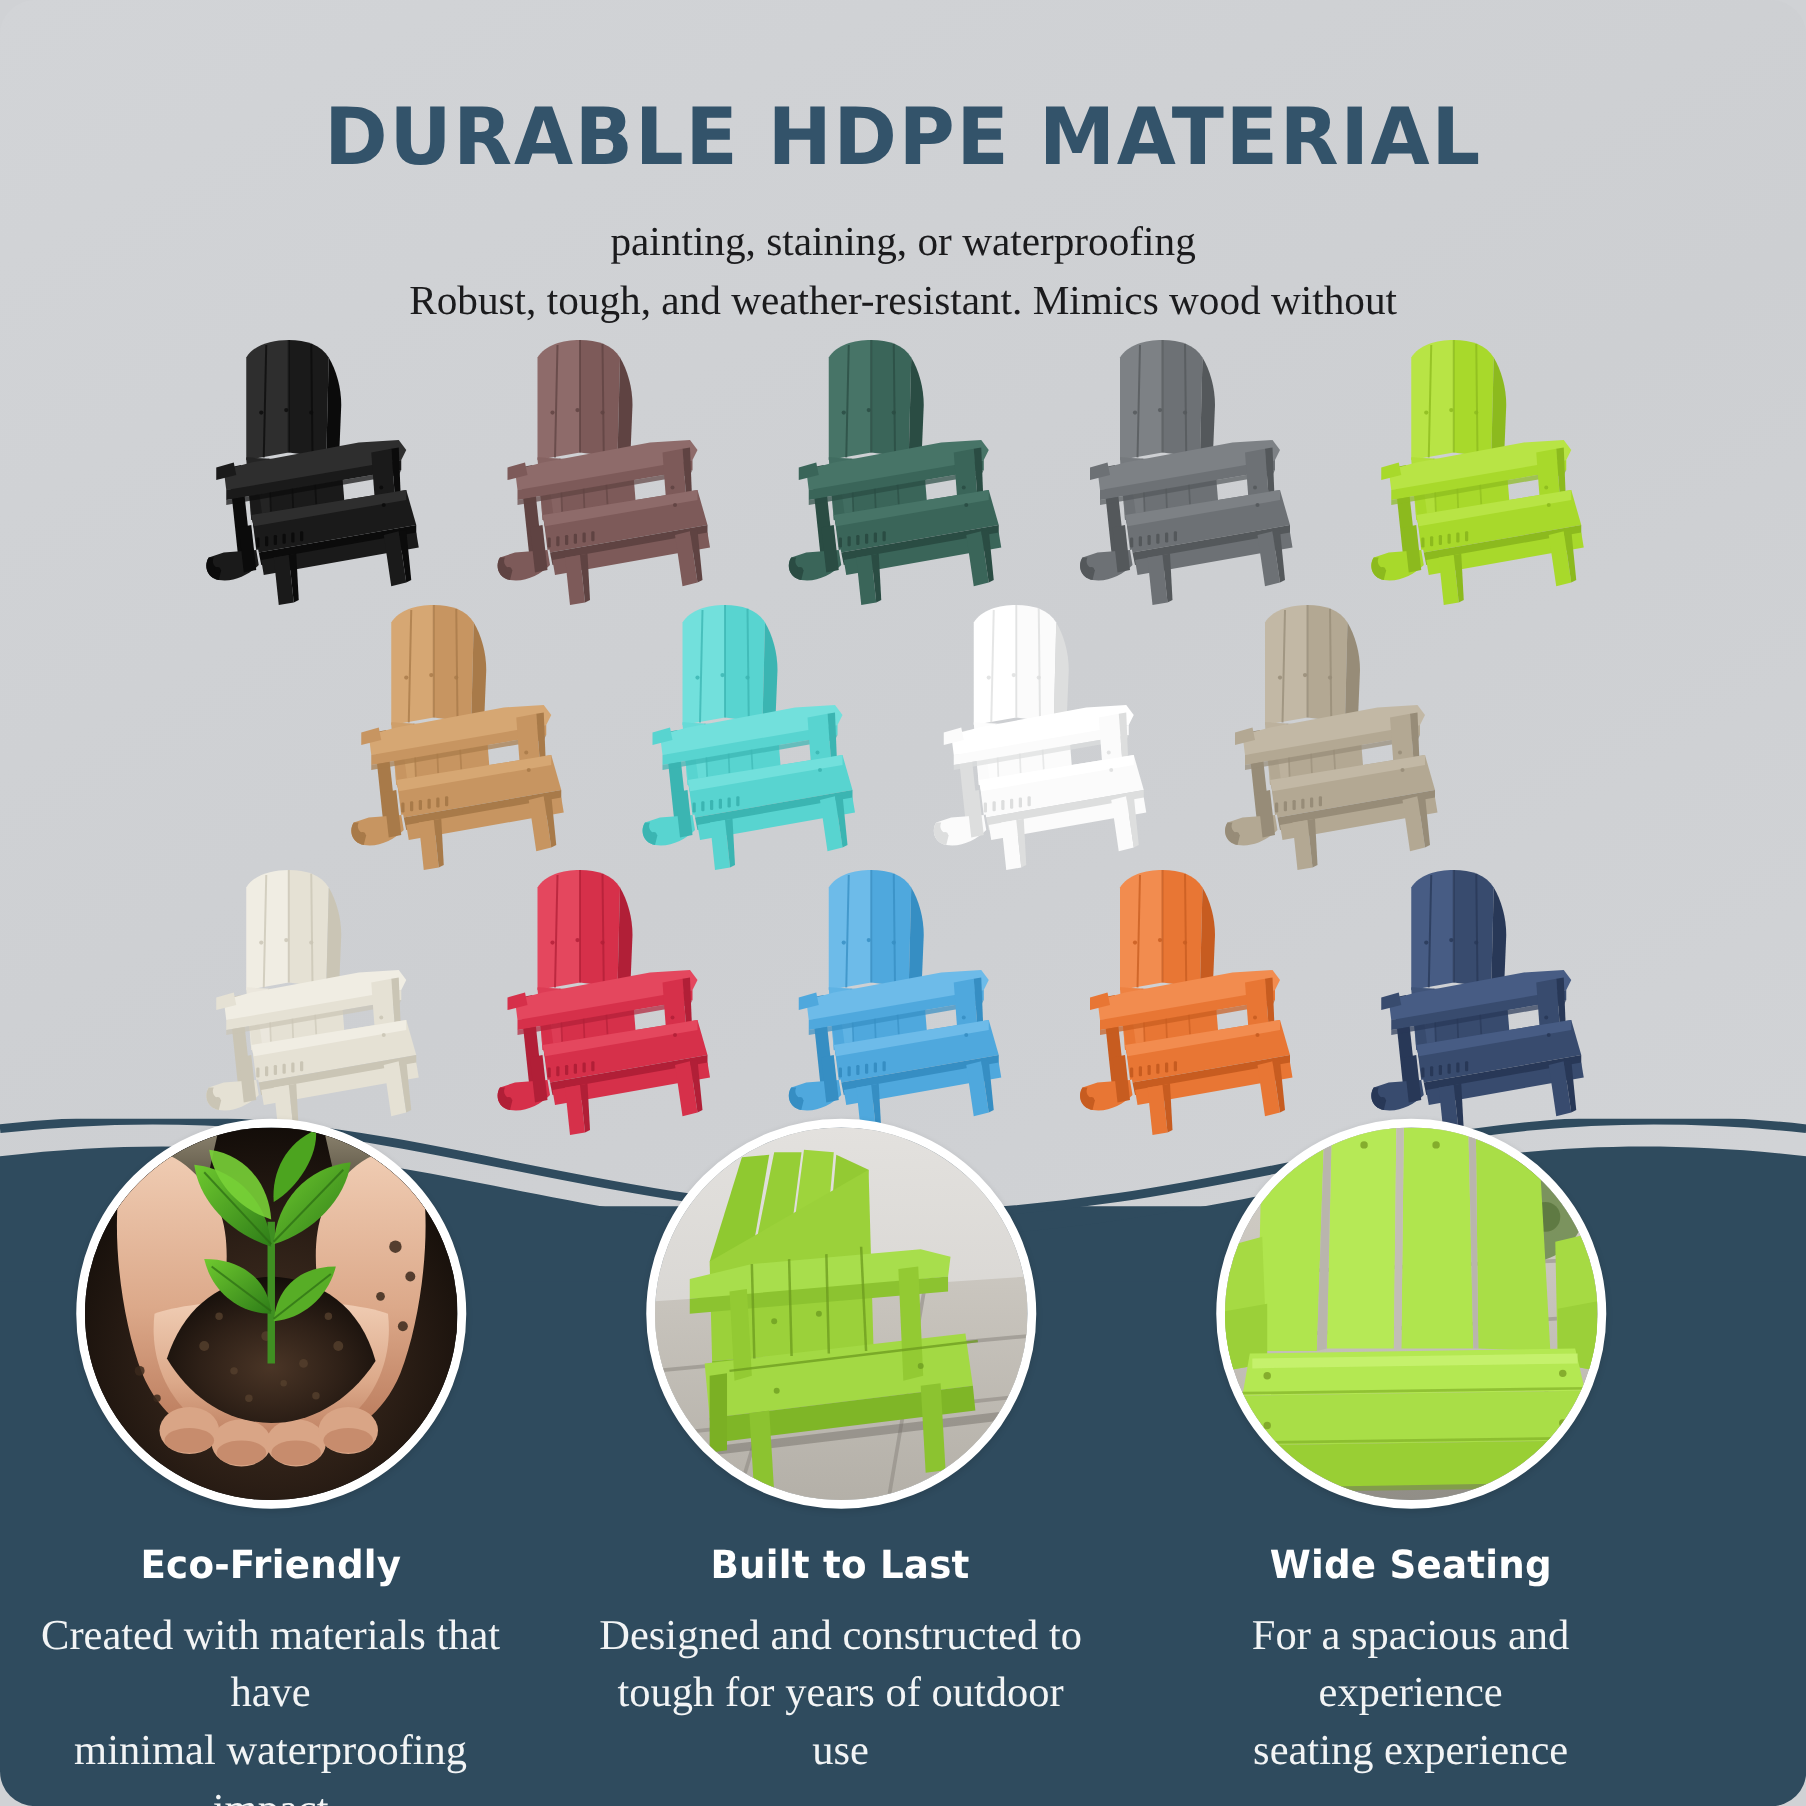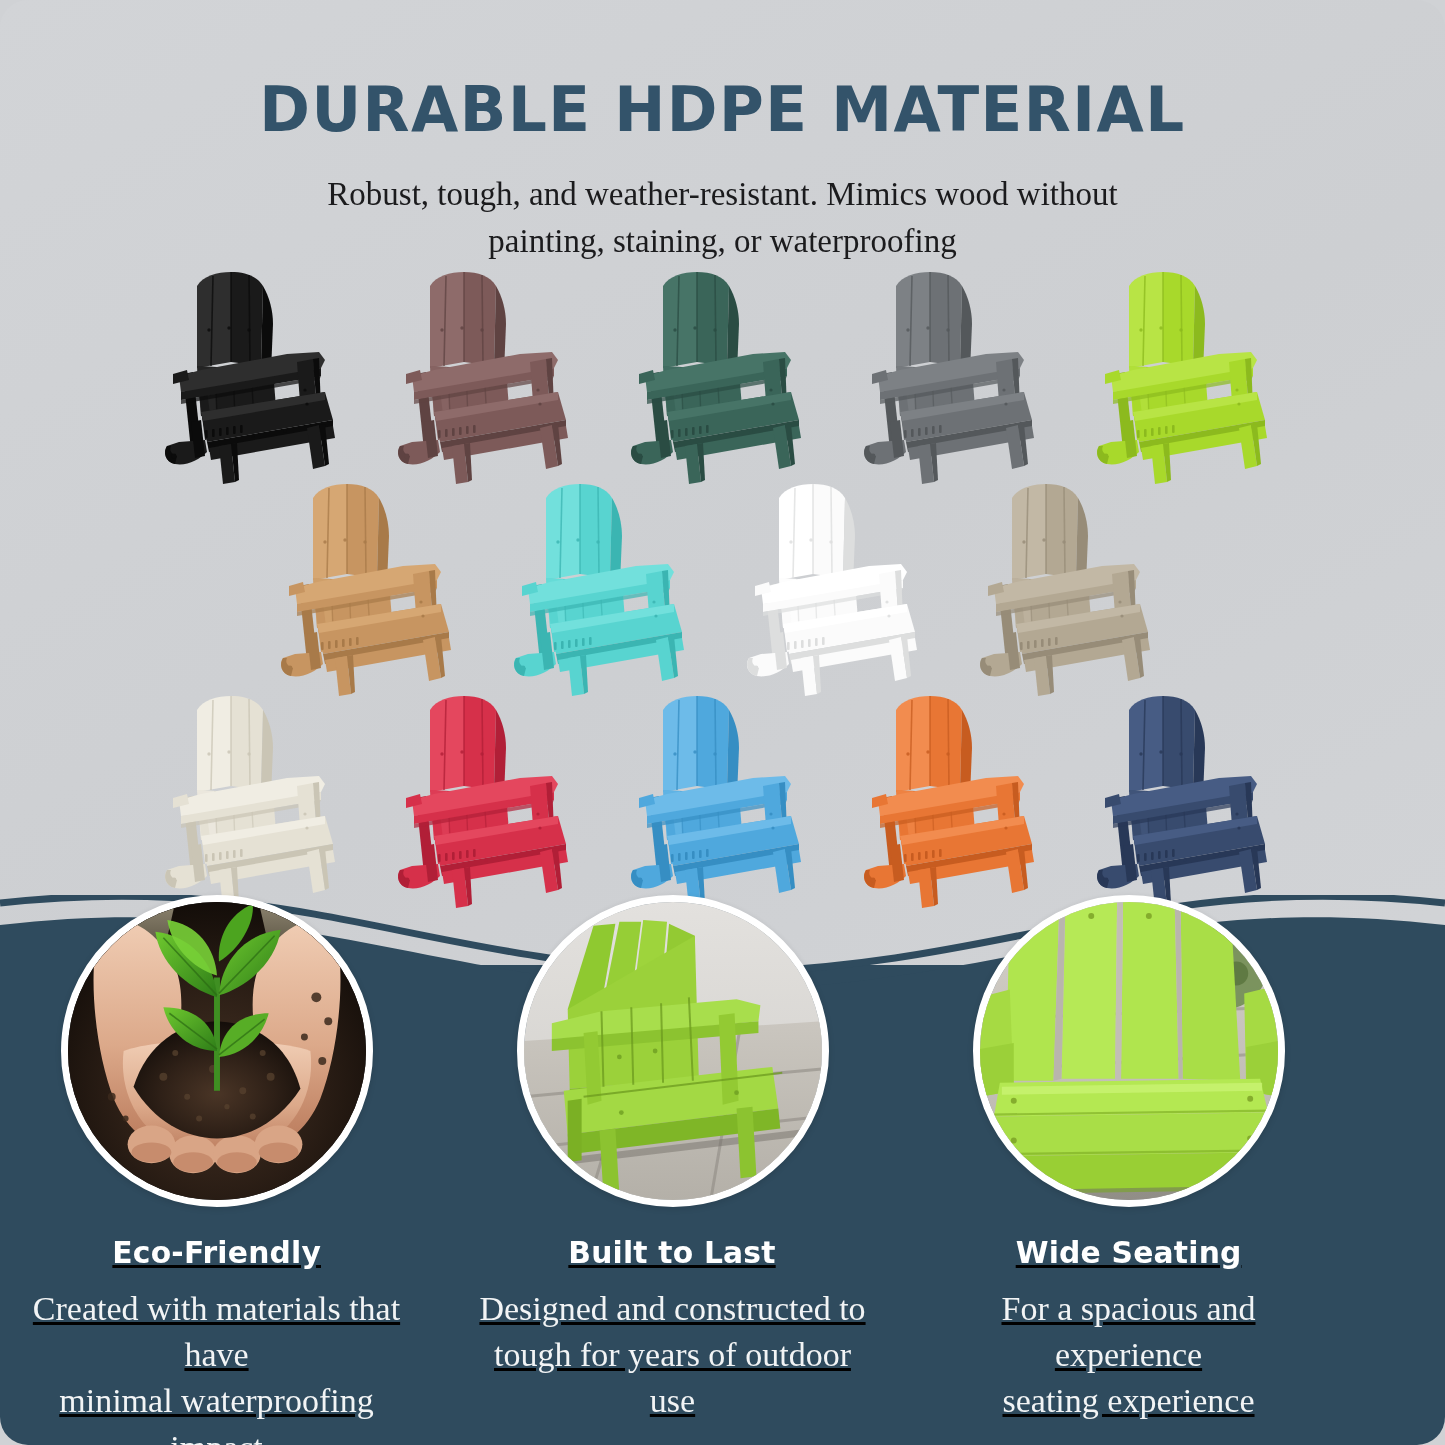--- a/index.html
+++ b/index.html
@@ -106,21 +106,20 @@
     position: absolute;
     left: 0; bottom: 0;
     width: 1345px;
     height: 560px;
     z-index: 6;
     display: flex;
     justify-content: center;
     align-items: flex-start;
     gap: 36px;
     padding-top: 10px;
-    text-decoration: underline;
   }
 
   .feature {
     width: 420px;
     display: flex;
     flex-direction: column;
     align-items: center;
   }
 
   .circle-wrap {
@@ -157,22 +156,22 @@
   }
 </style>
 </head>
 <body>
 
 <div class="poster" style="background: linear-gradient(150deg, rgb(210, 212, 215) 0%, rgb(205, 207, 210) 45%, rgb(212, 214, 217) 100%);">
 
   <div class="header">
     <div class="title" style="color: rgb(51, 83, 106);">DURABLE HDPE MATERIAL</div>
     <div class="subtitle">
+      <div>painting, staining, or waterproofing</div>
       <div>Robust, tough, and weather-resistant. Mimics wood without</div>
-      <div>painting, staining, or waterproofing</div>
     </div>
   </div>
 
   <div class="chair-grid">
     <div class="chair-row row-1">
         <div class="chair-cell">
 <svg width="200" height="215" viewBox="0 0 200 215">
 
   <path d="M40,16 C46,6 60,2 74,2 L74,92 L40,98 Z" fill="#2e2e2e"></path>
   <path d="M74,2 C88,2 100,6 106,16 L104,96 L74,92 Z" fill="#1a1a1a"></path>

